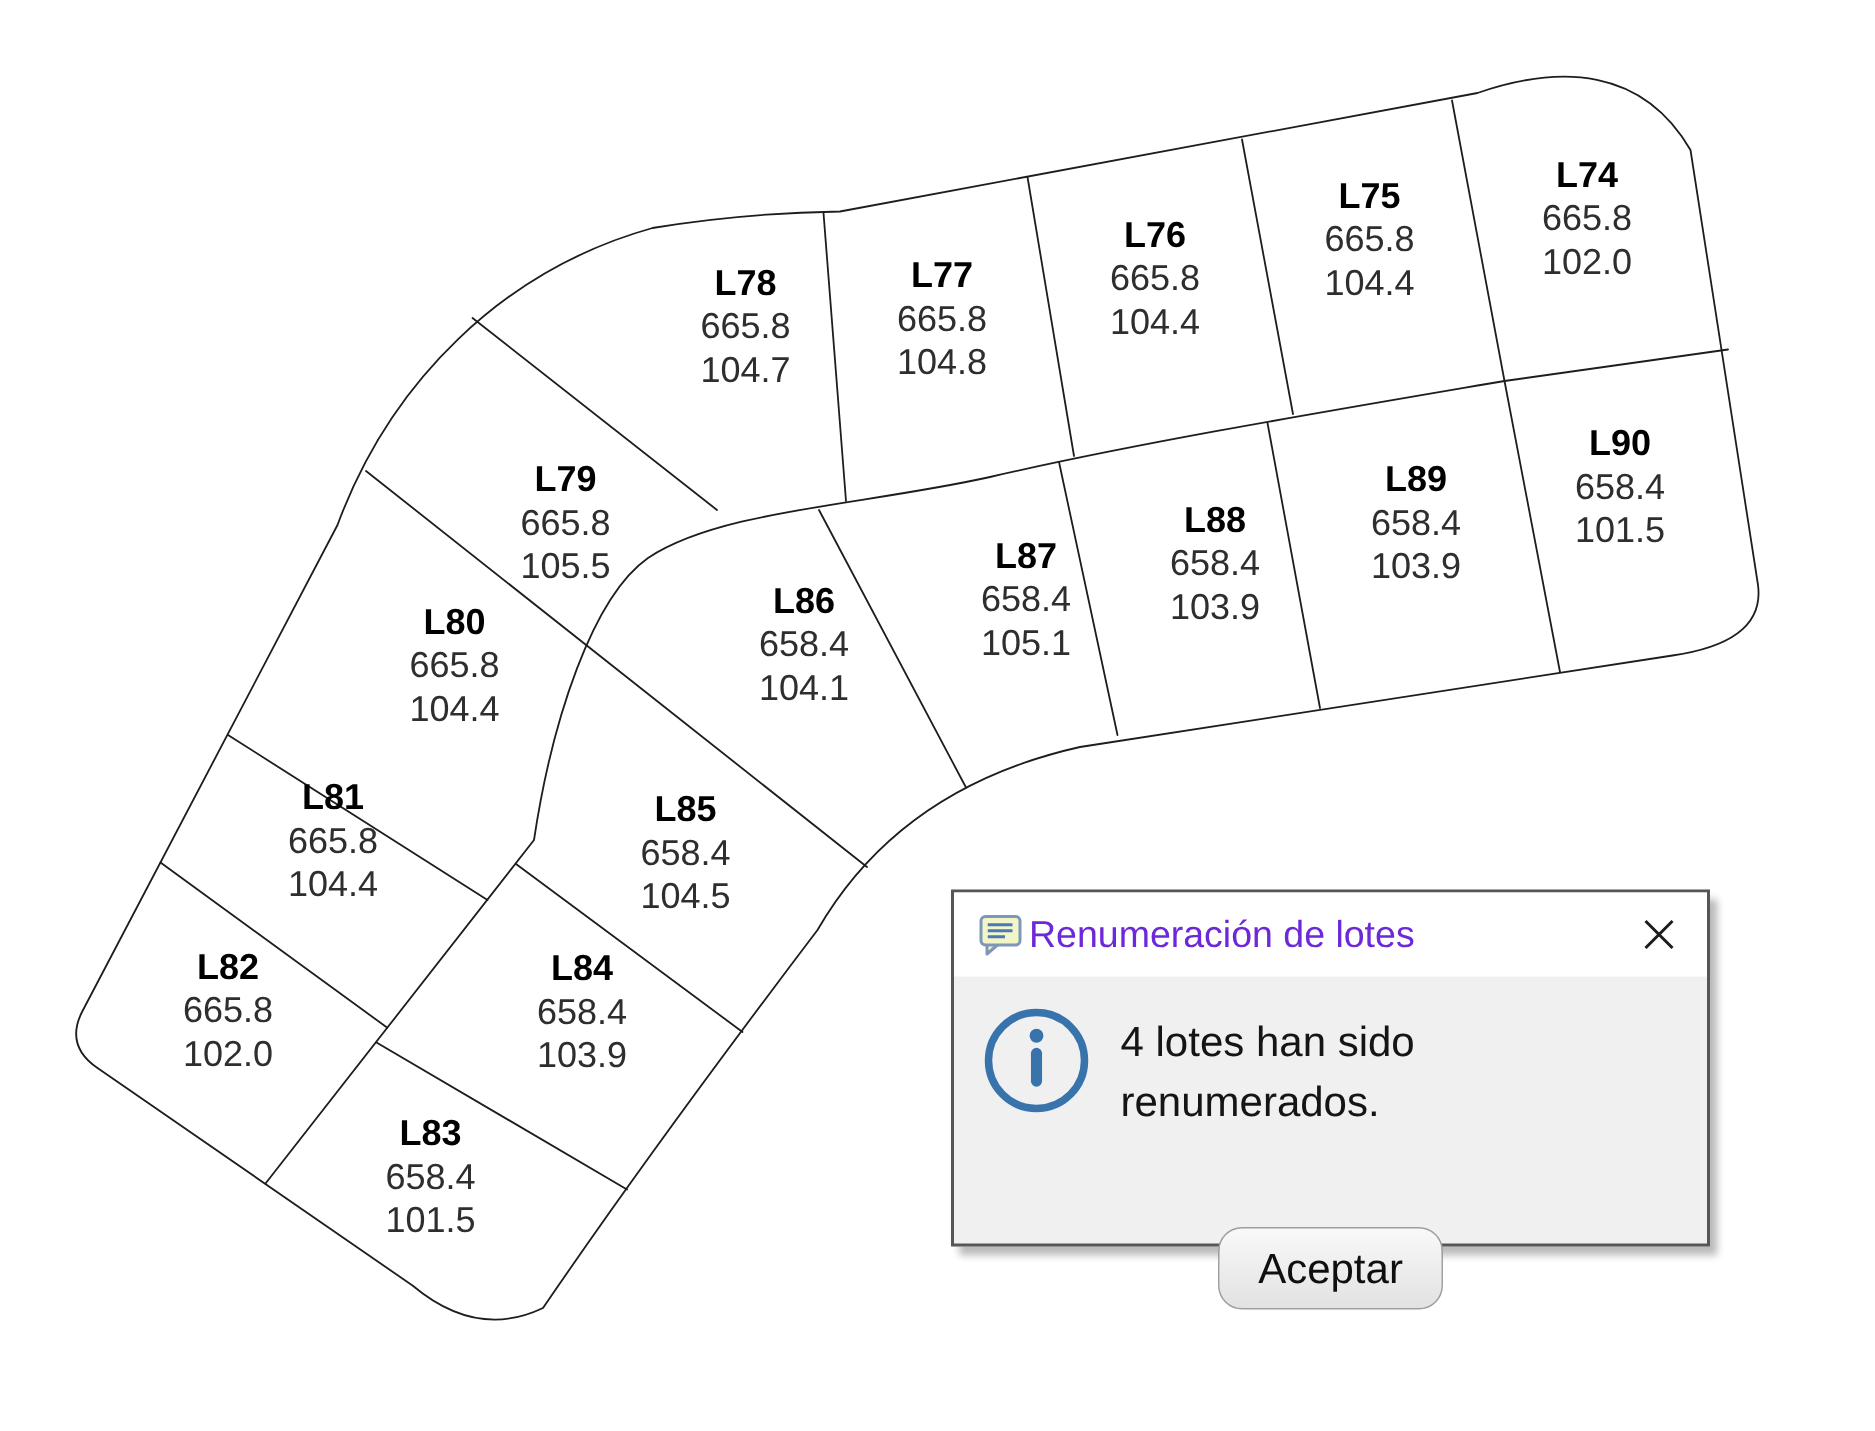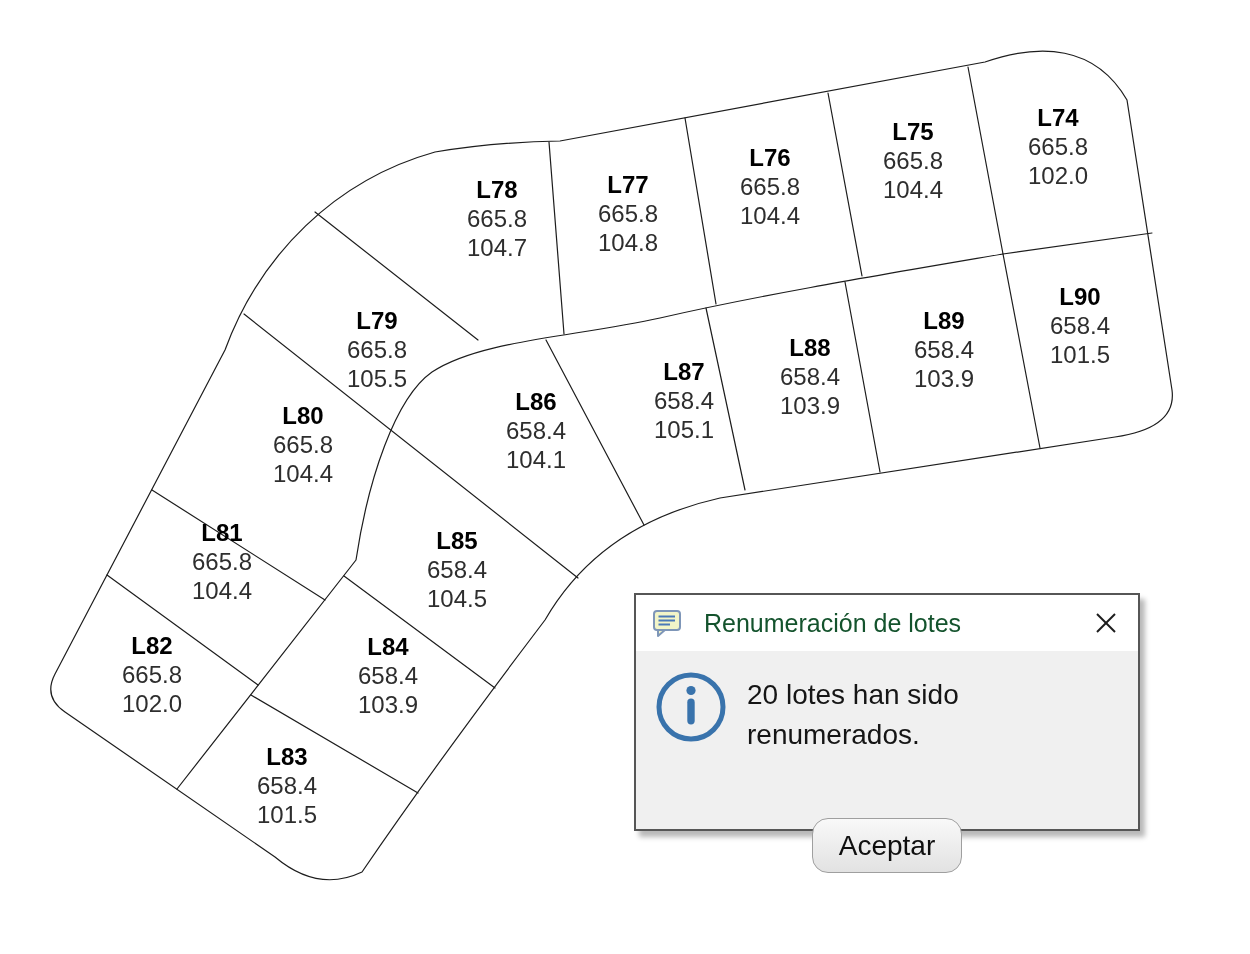--- a/index.html
+++ b/index.html
@@ -8,21 +8,21 @@
   #parcel-map{position:absolute;left:0;top:0;}
   #parcel-map path{stroke-linejoin:round;stroke-linecap:round;}
   .lot-name{font-family:"Liberation Sans",sans-serif;font-size:24px;font-weight:bold;fill:#000000;}
   .lot-val{font-family:"Liberation Sans",sans-serif;font-size:24px;fill:#2e2e2e;}
 
   .dialog{position:absolute;left:634px;top:593px;width:506px;height:238px;box-sizing:border-box;
           background:#f0f0f0;border:2px solid #565656;box-shadow:5px 6px 5px rgba(0,0,0,0.28);}
   .titlebar{position:relative;height:56px;background:#ffffff;display:flex;align-items:center;
             padding:0 0 0 16px;box-sizing:border-box;}
   .ticon{display:inline-block;width:30px;height:29px;flex:0 0 auto;}
-  .ttext{font-size:25px;color:#14532d;margin-left:22px;white-space:nowrap;}
+  .ttext{font-size:25px;color:#6d28d9;margin-left:4px;white-space:nowrap;}
   .close{position:absolute;right:18px;top:14px;width:28px;height:28px;background:transparent;
          border:none;padding:0;cursor:pointer;display:flex;align-items:center;justify-content:center;}
   .dbody{position:relative;height:calc(100% - 56px);}
   .info{position:absolute;left:17px;top:18px;}
   .msg{position:absolute;left:111px;top:24px;width:320px;font-size:28px;line-height:40px;color:#151515;}
   .accept{position:absolute;left:176px;top:167px;width:150px;height:55px;
           background:linear-gradient(180deg,#f9f9f9 0%,#ececec 55%,#e2e2e2 100%);
           border:1px solid #9f9f9f;border-radius:16px;font-family:"Liberation Sans",sans-serif;
           font-size:28px;color:#0f0f0f;cursor:pointer;}
 </style>
@@ -128,18 +128,18 @@
           <line x1="20" y1="2" x2="2" y2="20" stroke="#1c1c1c" stroke-width="2"></line>
         </svg>
       </button>
     </div>
     <div class="dbody">
       <svg class="info" width="76" height="76" viewBox="0 0 76 76">
         <circle cx="38" cy="38" r="32" fill="none" stroke-width="5" stroke="#3973ac"></circle>
         <circle cx="38" cy="21.5" r="4.6" fill="#3973ac"></circle>
         <rect x="34.3" y="29.5" width="7.4" height="26" rx="3.7" fill="#3973ac"></rect>
       </svg>
-      <div class="msg">20 lotes han sido renumerados.</div>
+      <div class="msg">4 lotes han sido renumerados.</div>
       <button class="accept">Aceptar</button>
     </div>
   </div>
 
 </div>
 
 </body></html>

